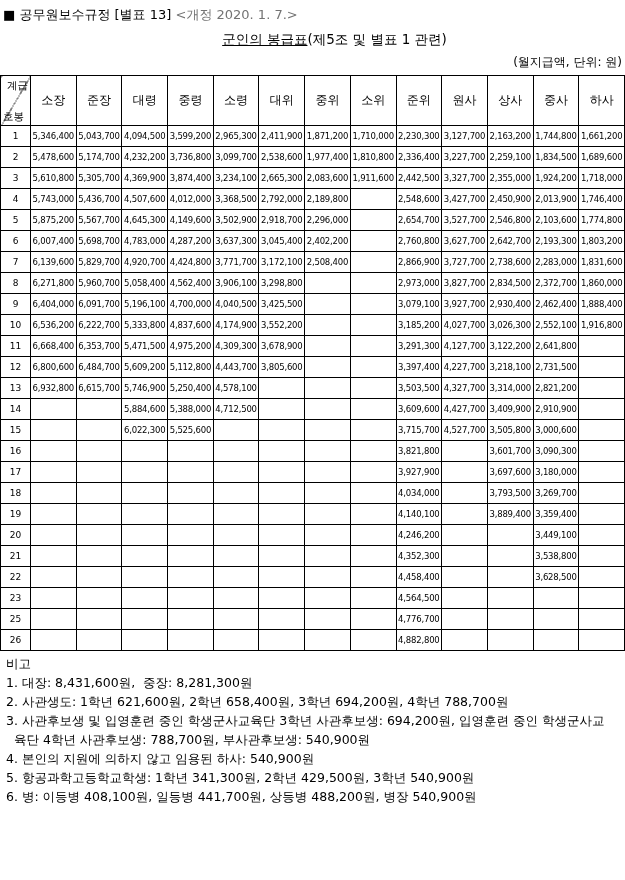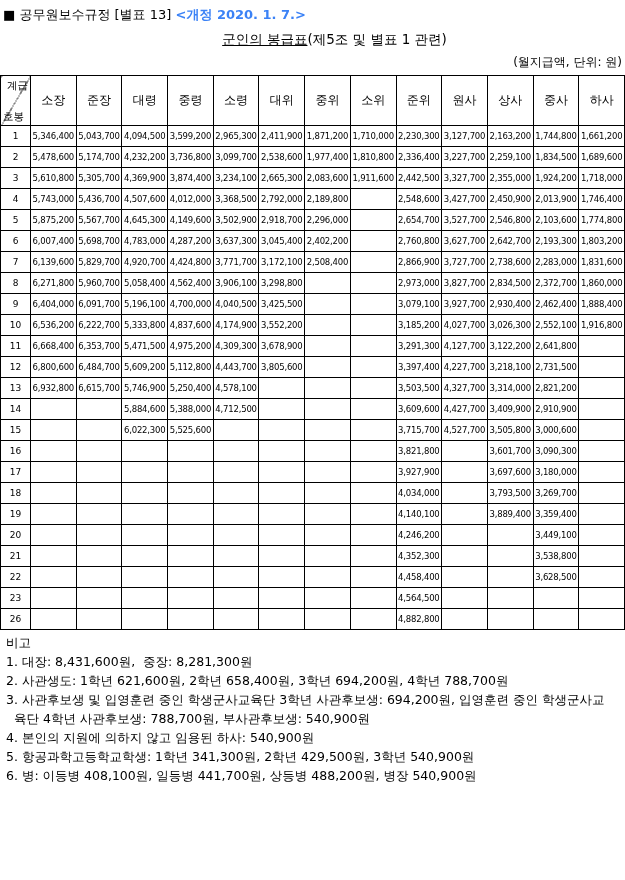--- a/index.html
+++ b/index.html
@@ -1,21 +1,21 @@
 <!DOCTYPE html>
 <html><head>
 <meta charset="utf-8">
 <style>
   * { box-sizing: border-box; margin: 0; padding: 0; }
   html, body { width: 625px; background: #ffffff; color: #000000;
     font-family: "DejaVu Sans", sans-serif; }
   body { height: 880px; overflow: hidden; }
 
   .reg-line { padding: 6px 0 0 3px; font-size: 13px; white-space: pre; }
-  .amendment { color: #3b82f6; font-weight: bold; }
+  .amendment { color: #737373; }
 
   .doc-title { text-align: center; font-size: 13.5px; margin-top: 7px; }
   .doc-title .main { text-decoration: underline; margin-left: 44px; }
 
   .unit-note { text-align: right; font-size: 12px; padding-right: 3px; margin-top: 5px; }
 
   table.pay { border-collapse: collapse; table-layout: fixed; width: 625px; margin-top: 4px; }
   table.pay td { border: 1px solid #000; text-align: center; vertical-align: middle;
     padding: 0; overflow: hidden; }
   table.pay thead td { height: 50px; font-size: 12px; }
@@ -430,20 +430,36 @@
           <td></td>
           <td></td>
           <td></td>
           <td>4,564,500</td>
           <td></td>
           <td></td>
           <td></td>
           <td></td>
         </tr>
         <tr>
+          <td class="grade-cell">25</td>
+          <td></td>
+          <td></td>
+          <td></td>
+          <td></td>
+          <td></td>
+          <td></td>
+          <td></td>
+          <td></td>
+          <td>4,776,700</td>
+          <td></td>
+          <td></td>
+          <td></td>
+          <td></td>
+        </tr>
+        <tr>
           <td class="grade-cell">26</td>
           <td></td>
           <td></td>
           <td></td>
           <td></td>
           <td></td>
           <td></td>
           <td></td>
           <td></td>
           <td>4,882,800</td>

